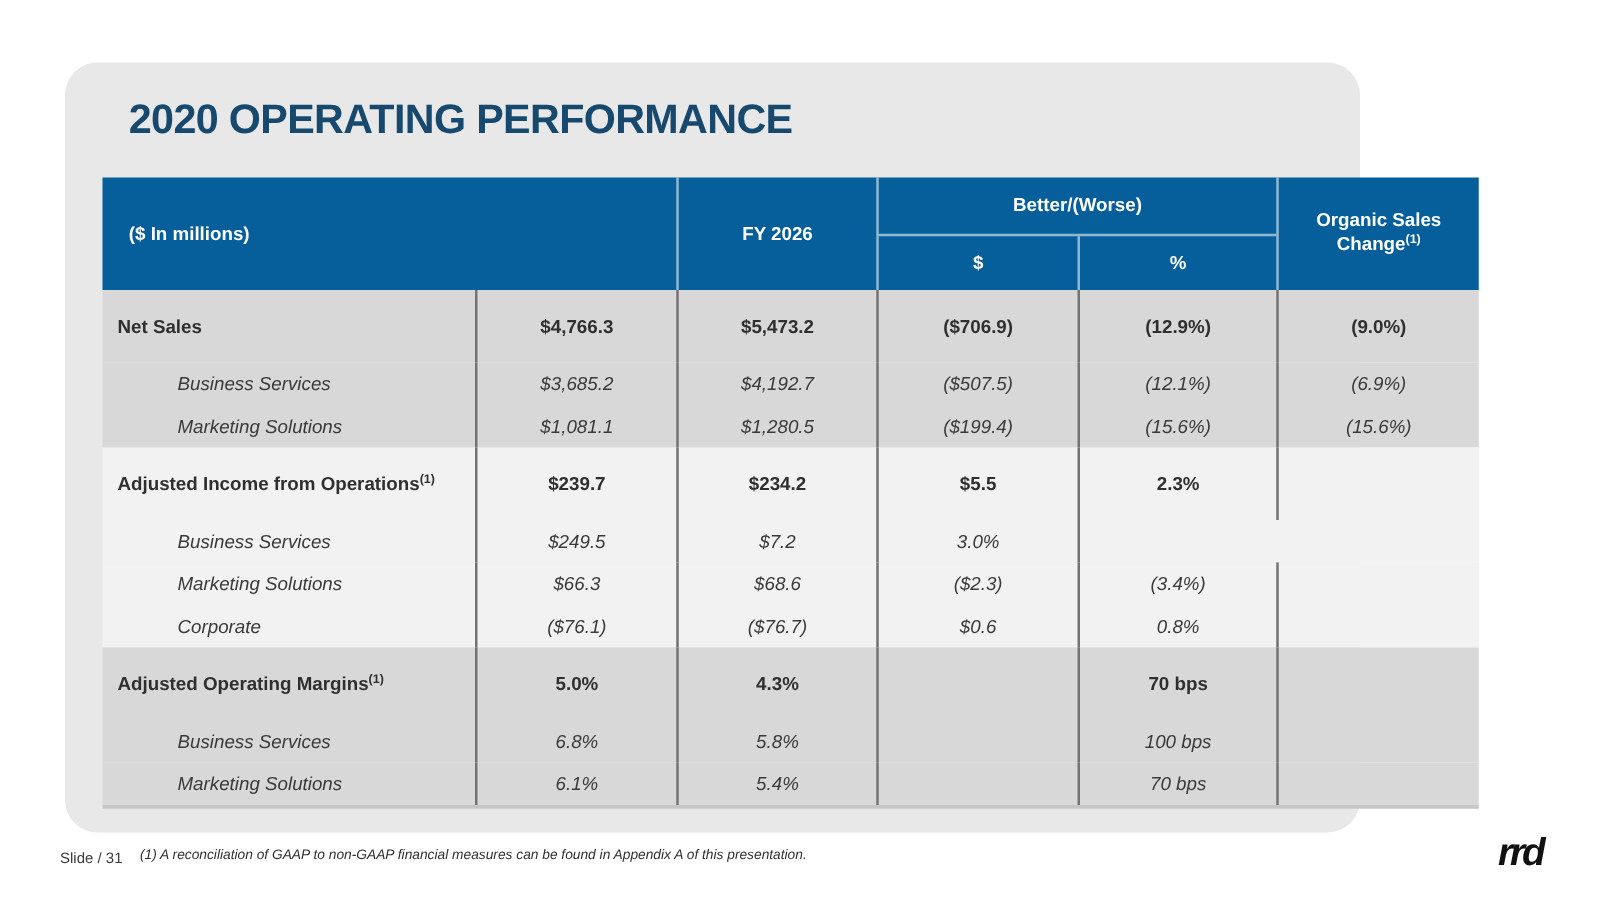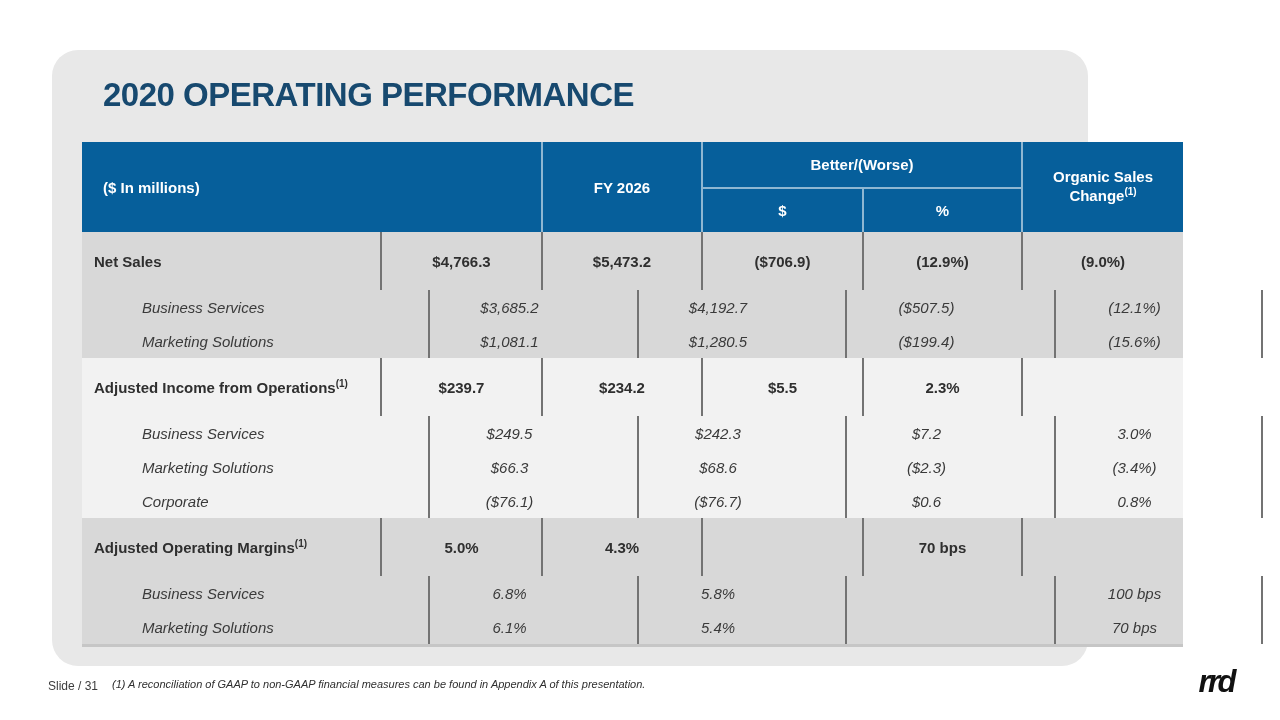--- a/index.html
+++ b/index.html
@@ -58,21 +58,21 @@
   .th.c2 { grid-column: 3; grid-row: 1 / 3; }
   .th.bw { grid-column: 4 / 6; grid-row: 1; }
   .th.c3 { grid-column: 4; grid-row: 2; }
   .th.c4 { grid-column: 5; grid-row: 2; }
   .th.c5 { grid-column: 6; grid-row: 1 / 3; line-height: 1.25; }
   .hline { border-left: 2px solid rgba(255,255,255,0.55); }
   .th.bw { border-left: 2px solid rgba(255,255,255,0.55); border-bottom: 2px solid rgba(255,255,255,0.55); }
   
   .tr { width: 100%; }
   .tr.tall { height: 58px; }
-  .tr.sub  { height: 34px; gap: 48px; }
+  .tr.sub  { height: 34px; }
   .sec-a { background: var(--section_dark); }
   .sec-b { background: var(--section_light); }
   .td {
     display: flex; align-items: center;
     font-size: 15px;
     color: var(--body_text);
     overflow: hidden;
   }
   .td + .td { border-left: 2px solid #737373; }
   .td.v { justify-content: center; text-align: center; }
@@ -163,21 +163,20 @@
       <div class="td v">$234.2</div>
       <div class="td v">$5.5</div>
       <div class="td v">2.3%</div>
       <div class="td v"></div>
     </div>
     <div class="grid6 tr sub sec-b">
       <div class="td lbl">
           <span><span>Business Services</span><sup></sup></span>
         </div>
       <div class="td v">$249.5</div>
-      <div class="td v">$242.3</div>
       <div class="td v">$7.2</div>
       <div class="td v">3.0%</div>
       <div class="td v"></div>
     </div>
     <div class="grid6 tr sub sec-b">
       <div class="td lbl">
           <span><span>Marketing Solutions</span><sup></sup></span>
         </div>
       <div class="td v">$66.3</div>
       <div class="td v">$68.6</div>

